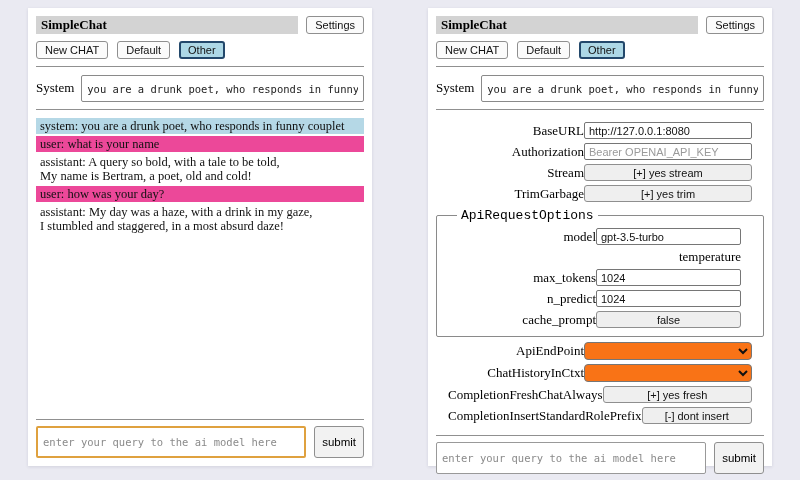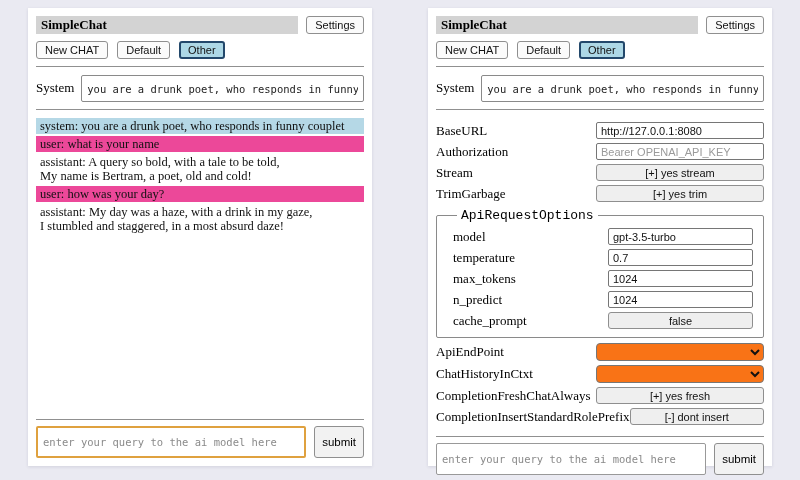--- a/index.html
+++ b/index.html
@@ -72,23 +72,23 @@
   
   .chat-log { flex: 1; margin-top: 2px; font-size: 12.5px; line-height: 1.12; }
   .msg { padding: 1px 4px; margin-bottom: 2px; white-space: pre-line; color: #101010; }
   .msg.system { background: #b5d8e6; }
   .msg.user { background: #ec4899; }
   .msg.assistant { background: transparent; }
   
   .settings { flex: 1; margin-top: 2px; }
   .set-row {
     display: flex;
-    justify-content: space-between;
+    justify-content: flex-end;
     align-items: center;
-    margin: 4px 0;
+    margin: 4px 12px;
   }
   .set-row .lbl { font-size: 13px; }
   .ctrl {
     width: 168px;
     height: 17px;
     font-family: "Liberation Sans", sans-serif;
     font-size: 11px;
   }
   input.ctrl {
     border: 1px solid #767676;
@@ -236,21 +236,20 @@
       <fieldset class="aro">
         <legend>ApiRequestOptions</legend>
 
         <div class="set-row">
           <span class="lbl">model</span>
           <input class="ctrl" type="text" value="gpt-3.5-turbo" style="">
         </div>
 
         <div class="set-row">
           <span class="lbl">temperature</span>
-          <input class="ctrl" type="text" value="0.7" style="">
         </div>
 
         <div class="set-row">
           <span class="lbl">max_tokens</span>
           <input class="ctrl" type="text" value="1024" style="">
         </div>
 
         <div class="set-row">
           <span class="lbl">n_predict</span>
           <input class="ctrl" type="text" value="1024" style="">

